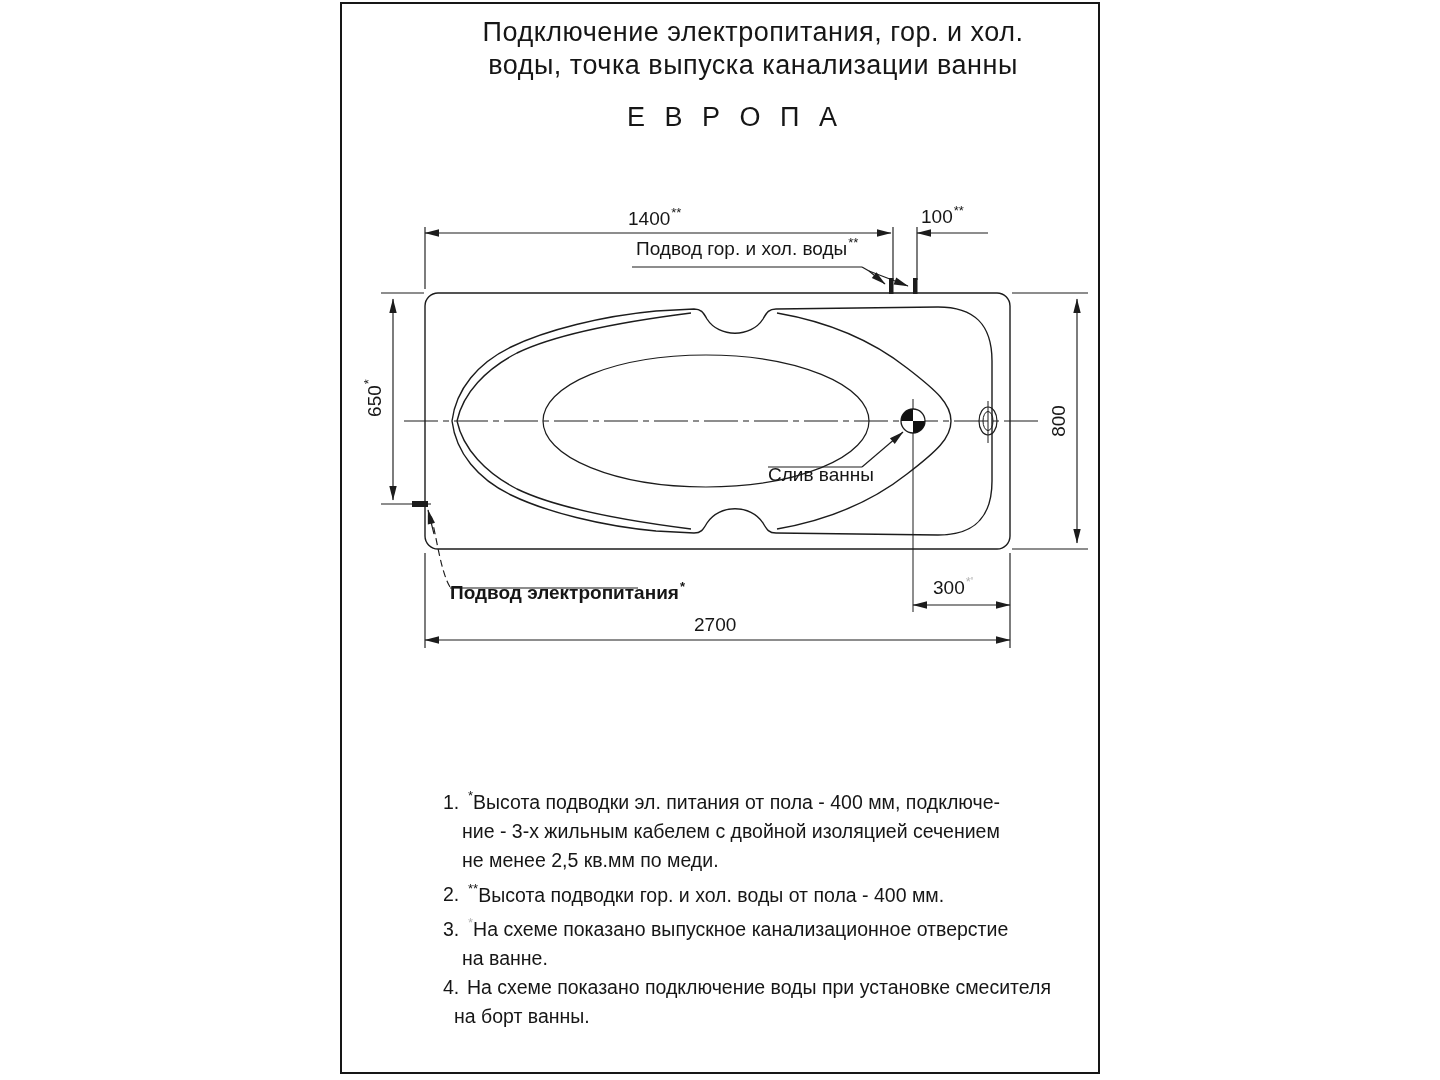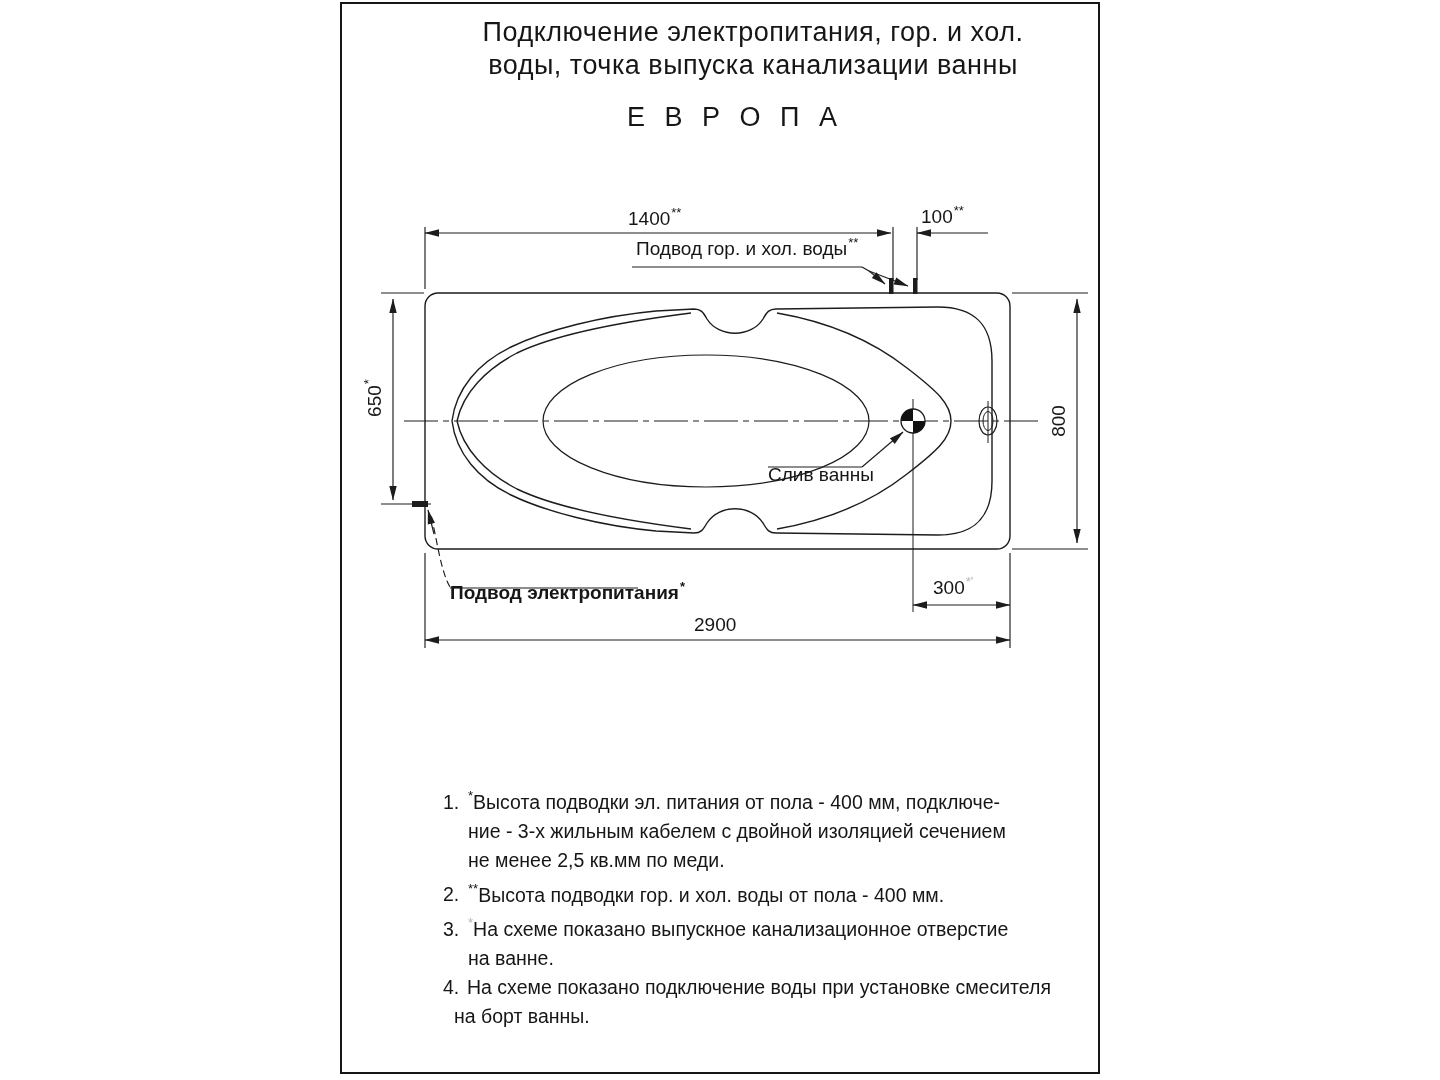--- a/index.html
+++ b/index.html
@@ -20,21 +20,21 @@
   .lbl-water{left:636px;top:236px;}
   .lbl-650{left:374px;top:398px;}
   .lbl-800{left:1059px;top:421px;}
   .lbl-drain{left:768px;top:464px;}
   .lbl-power{left:450px;top:580px;font-weight:bold;}
   .lbl-300{left:933px;top:575px;}
   .lbl-1800{left:694px;top:614px;}
   .notes{position:absolute;left:443px;top:782px;width:620px;font-size:19.5px;line-height:29px;}
   .note-line{white-space:nowrap;}
   .nnum{display:inline-block;width:24px;}
-  .cont{margin-left:25px;}
+  .cont{margin-left:19px;}
   .cont-sm{margin-left:11px;}
 </style>
 </head>
 <body>
 
 <div class="stage">
 
   <div class="page-border"></div>
 
   <div class="title">
@@ -122,21 +122,21 @@
       <line x1="434" y1="534" x2="428" y2="510" marker-end="url(#arr)"></line>
       <line x1="450" y1="588" x2="638" y2="588"></line>
     </g>
   </svg>
 
   <div class="lbl lbl-1400"><span>1400</span><sup>**</sup></div>
   <div class="lbl lbl-100"><span>100</span><sup>**</sup></div>
   <div class="lbl lbl-650 rot"><span>650</span><sup>*</sup></div>
   <div class="lbl lbl-800 rot"><span>800</span></div>
   <div class="lbl lbl-300"><span>300</span><sup class="sup-faint">*'</sup></div>
-  <div class="lbl lbl-1800"><span>2900</span></div>
+  <div class="lbl lbl-1800"><span>2700</span></div>
 
   <div class="lbl lbl-water"><span>Подвод гор. и хол. воды</span><sup>**</sup></div>
   <div class="lbl lbl-drain"><span>Слив ванны</span></div>
   <div class="lbl lbl-power"><span>Подвод электропитания</span><sup>*</sup></div>
 
   <div class="notes">
     <div class="note">
       <div class="note-line"><span class="nnum">1.</span><sup>*</sup><span>Высота подводки эл. питания от пола - 400 мм, подключе-</span></div>
       <div class="note-line cont">ние - 3-х жильным кабелем с двойной изоляцией сечением</div>
       <div class="note-line cont">не менее 2,5 кв.мм по меди.</div>

